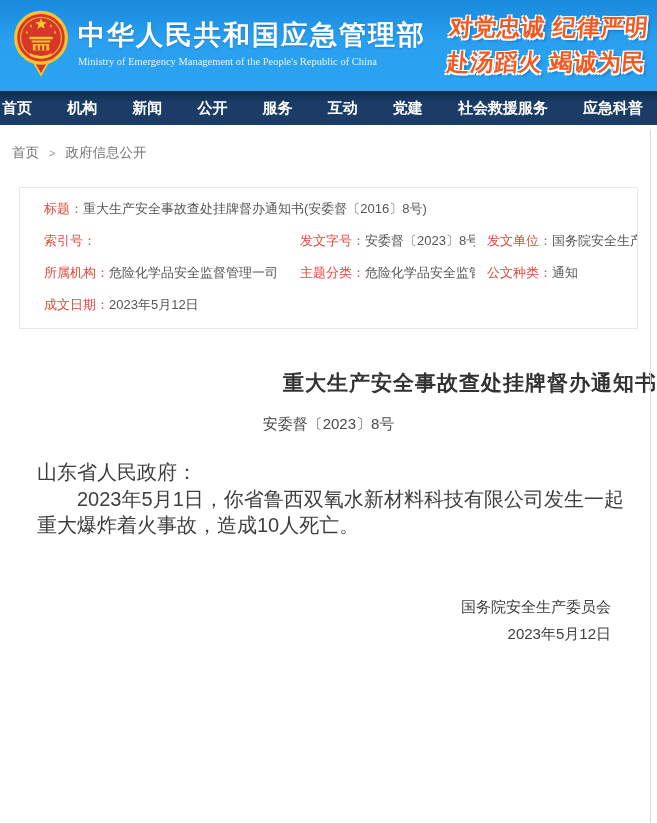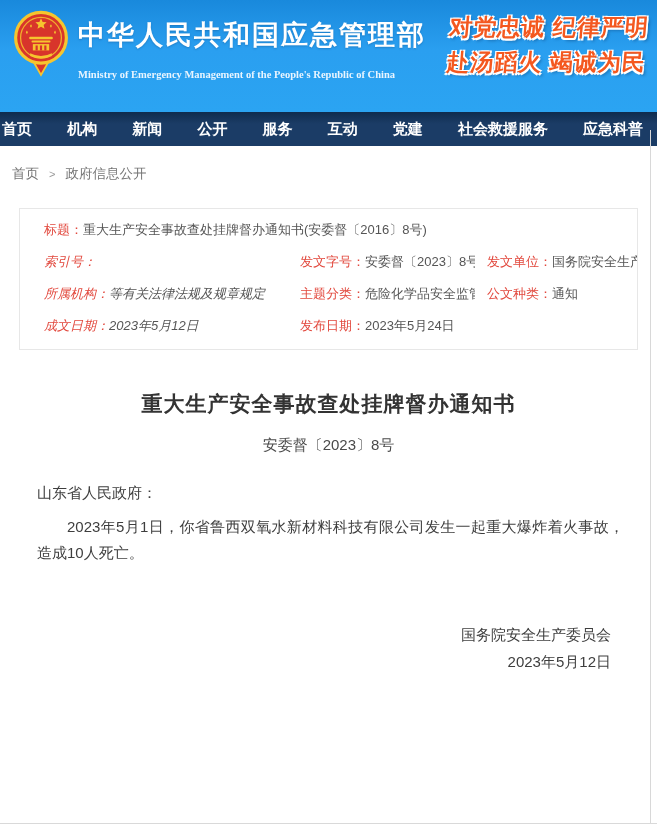--- a/index.html
+++ b/index.html
@@ -15,63 +15,63 @@
     --border-gray:#e7e7e7;
   }
   *{margin:0;padding:0;box-sizing:border-box;}
   html,body{background:#fff;}
   body{font-family:"Liberation Sans","DejaVu Sans",sans-serif;}
   .page{position:relative;width:657px;height:824px;background:#fff;overflow:hidden;
         border-bottom:1px solid #d9d9d9;}
   .page::after{content:"";position:absolute;top:130px;bottom:0;left:650px;width:1px;background:#d8d8d8;}
 
   
-  .hdr{position:relative;height:112px;
+  .hdr{position:relative;height:91px;
        background:linear-gradient(180deg,var(--header-blue-top) 0%,var(--header-blue) 45%,#2ba4f2 100%);}
   .brand{position:absolute;left:12px;top:9px;display:flex;align-items:flex-start;cursor:pointer;}
   .emblem{width:58px;height:72px;flex:0 0 58px;}
   .titles{margin-left:8px;padding-top:8px;}
   .title-cn{color:#fff;font-size:27px;font-weight:bold;letter-spacing:2px;
             text-shadow:0 1px 2px rgba(0,40,90,.25);white-space:nowrap;}
-  .title-en{margin-top:16px;color:#e9f5ff;font-size:10.5px;font-family:"Liberation Serif","DejaVu Serif",serif;
-            white-space:nowrap;font-weight:bold;}
+  .title-en{margin-top:3px;color:#e9f5ff;font-size:10.5px;font-family:"Liberation Serif","DejaVu Serif",serif;
+            white-space:nowrap;}
   .slogan{position:absolute;right:10px;top:10px;text-align:center;color:var(--slogan-orange);
           font-size:23px;font-weight:800;letter-spacing:1px;line-height:35px;transform:skewX(-5deg);
           text-shadow:-1.5px -1.5px 0 #fff,1.5px -1.5px 0 #fff,-1.5px 1.5px 0 #fff,1.5px 1.5px 0 #fff,3px 3px 3px rgba(0,30,70,.35);
           white-space:nowrap;}
 
   
   .nav{display:flex;justify-content:space-between;align-items:center;height:34px;
        background:linear-gradient(180deg,var(--nav-navy-dark) 0%,var(--nav-navy) 35%);
        padding:0 14px 0 2px;}
   .nav-item{color:#fff;font-size:15px;font-weight:bold;white-space:nowrap;cursor:pointer;}
 
   
   .crumbs{margin:19px 0 0 12px;font-size:13.5px;color:var(--crumb-gray);display:flex;align-items:center;gap:10px;}
   .crumb-link{cursor:pointer;}
   .crumb-sep{font-size:11px;color:#999;}
 
   
   .meta{margin:25px 19px 0 19px;border:1px solid var(--border-gray);padding:5px 0 7px 0;}
   .meta-row{display:flex;line-height:32px;font-size:13px;padding-left:24px;}
   .meta-cell{display:flex;white-space:nowrap;overflow:hidden;}
-  .meta-cell.c1{flex:0 0 240px;font-style:italic;}
+  .meta-cell.c1{flex:0 0 240px;}
   .meta-cell.c2{flex:0 0 175px;margin-left:16px;}
   .meta-cell.c3{flex:1 1 auto;margin-left:12px;}
   .meta-cell.full{flex:1 1 auto;}
   .meta-label{color:var(--label-red);}
   .meta-label::after{content:"：";}
   .meta-value{color:var(--text-gray);}
 
   
-  .doc-title{margin-top:40px;text-align:center;font-size:21px;font-weight:bold;color:#333;letter-spacing:1px;}
+  .doc-title{margin-top:40px;text-align:right;font-size:21px;font-weight:bold;color:#333;letter-spacing:1px;}
   .doc-number{margin-top:18px;text-align:center;font-size:15px;color:#4a4a4a;}
-  .doc-body{margin:25px 33px 0 37px;font-size:15px;line-height:26.5px;color:var(--text-dark);
+  .doc-body{margin:25px 33px 0 37px;font-size:20px;line-height:26.5px;color:var(--text-dark);
             text-align:justify;}
-  .doc-body p.indent{text-indent:2em;margin-top:7px;}
+  .doc-body p.indent{text-indent:2em;}
   .sign-block{margin-top:54px;text-align:right;padding-right:46px;font-size:15px;color:var(--text-dark);
               line-height:27px;}
 </style>
 </head>
 <body>
 
 <div class="page">
 
   <div class="hdr">
     <div class="brand">
@@ -137,39 +137,35 @@
         <span class="meta-value">安委督〔2023〕8号</span>
       </div>
       <div class="meta-cell c3">
         <span class="meta-label">发文单位</span>
         <span class="meta-value">国务院安全生产委员会</span>
       </div>
     </div>
     <div class="meta-row">
       <div class="meta-cell c1">
         <span class="meta-label">所属机构</span>
-        <span class="meta-value">等有关法律法规及规章规定</span>
+        <span class="meta-value">危险化学品安全监督管理一司</span>
       </div>
       <div class="meta-cell c2">
         <span class="meta-label">主题分类</span>
         <span class="meta-value">危险化学品安全监管</span>
       </div>
       <div class="meta-cell c3">
         <span class="meta-label">公文种类</span>
         <span class="meta-value">通知</span>
       </div>
     </div>
     <div class="meta-row">
       <div class="meta-cell c1">
         <span class="meta-label">成文日期</span>
         <span class="meta-value">2023年5月12日</span>
-      </div>
-      <div class="meta-cell c2">
-        <span class="meta-label">发布日期</span>
-        <span class="meta-value">2023年5月24日</span>
       </div>
       <div class="meta-cell c3"></div>
     </div>
   </div>
 
   <div class="doc-title">重大生产安全事故查处挂牌督办通知书</div>
   <div class="doc-number">安委督〔2023〕8号</div>
 
   <div class="doc-body">
     <p>山东省人民政府：</p>

